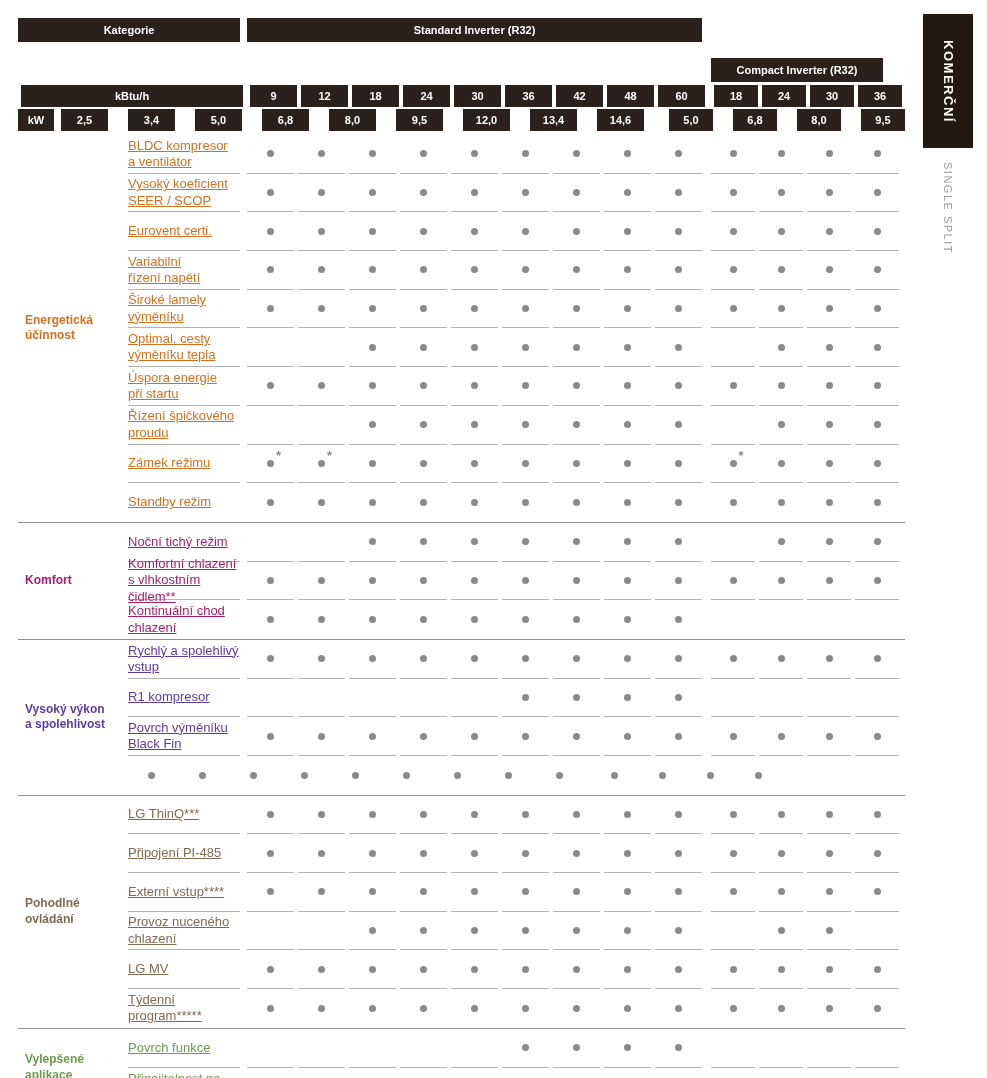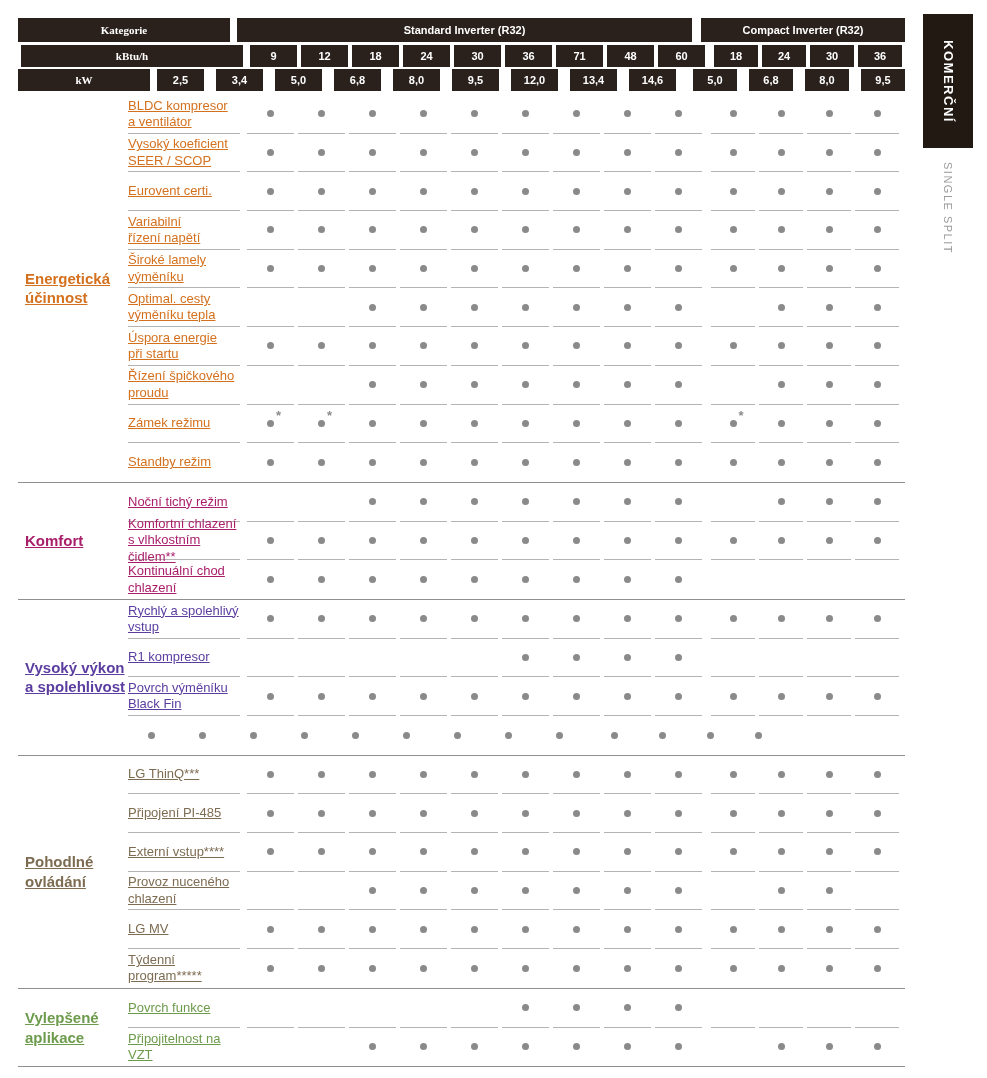--- a/index.html
+++ b/index.html
@@ -7,35 +7,35 @@
   body { font-family:"Liberation Sans", sans-serif; }
   .page { position:relative; width:987px; height:1078px; background:#ffffff; overflow:hidden; }
 
   .table-wrap { position:absolute; left:18px; top:18px; width:887px; }
 
   
   .hrow { display:flex; column-gap:4px; margin-bottom:3px; }
   .hrow.vals { margin-bottom:2px;justify-content:center; }
   .hcell { background:#2b211c; color:#ffffff; font-weight:bold; font-size:11px;
            display:flex; align-items:center; justify-content:center; }
-  .hc-label { width:222px; margin-right:3px;font-family:Liberation Serif, serif; }
+  .hc-label { width:222px; margin-right:3px; }
   .hrow1 .hcell { height:24px; }
   .hrow2 .hcell, .hrow3 .hcell { height:22px; }
   .hcell.s { width:47px; }
   .hcell.c { width:44px; }
   .hcell.grp0 { width:455px; }
-  .hcell.grp1 { width:204px; margin-left:5px; }
+  .hcell.grp1 { width:172px; margin-left:5px;margin-top:40px; }
   .gapL { margin-left:5px; }
 
   
   .tbody { margin-top:4px; }
   .section { display:flex; border-bottom:1px solid #8f8f8f; }
   .cat { width:110px; flex:none; display:flex; align-items:center;
-         padding-left:7px; font-weight:bold; font-size:15px; line-height:1.3;
-         color:var(--sc); white-space:pre-line;text-decoration:underline; }
+         padding-left:7px; font-weight:bold; font-size:12px; line-height:1.3;
+         color:var(--sc); white-space:pre-line; }
   .rows { width:777px; flex:none; }
   .frow { display:flex; column-gap:4px; height:38.7px; align-items:stretch; }
   .flabel { width:112px; flex:none; margin-right:3px; display:flex; align-items:center;
             font-size:13px; line-height:1.25; color:var(--sc); white-space:pre-line;
             border-bottom:1px solid #b3b3b3;text-decoration:underline; }
   .dcell { display:flex; align-items:center; justify-content:center;
            border-bottom:1px solid #b3b3b3; }
   .dcell.s { width:47px; }
   .dcell.c { width:44px; }
   .frow:last-child .flabel, .frow:last-child .dcell { border-bottom:none; }
@@ -71,33 +71,33 @@
 
     <div class="hrow hrow2 vals">
       <div class="hcell hc-label">kBtu/h</div>
       <div style="display:flex; column-gap:4px;">
           <div class="hcell s">9</div>
           <div class="hcell s">12</div>
           <div class="hcell s">18</div>
           <div class="hcell s">24</div>
           <div class="hcell s">30</div>
           <div class="hcell s">36</div>
-          <div class="hcell s">71</div>
+          <div class="hcell s">42</div>
           <div class="hcell s">48</div>
           <div class="hcell s">60</div>
           <div class="hcell c gapL">18</div>
           <div class="hcell c">24</div>
           <div class="hcell c">30</div>
           <div class="hcell c">36</div>
         </div>
     </div>
 
     <div class="hrow hrow3 vals">
       <div class="hcell hc-label">kW</div>
-      <div style="display:flex; column-gap:12px;">
+      <div style="display:flex; column-gap:20px;">
           <div class="hcell s">2,5</div>
           <div class="hcell s">3,4</div>
           <div class="hcell s">5,0</div>
           <div class="hcell s">6,8</div>
           <div class="hcell s">8,0</div>
           <div class="hcell s">9,5</div>
           <div class="hcell s">12,0</div>
           <div class="hcell s">13,4</div>
           <div class="hcell s">14,6</div>
           <div class="hcell c gapL">5,0</div>

